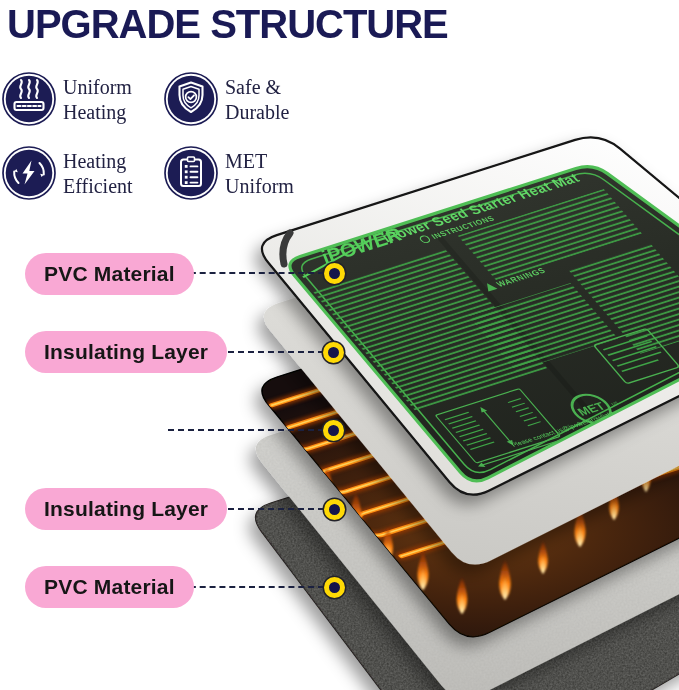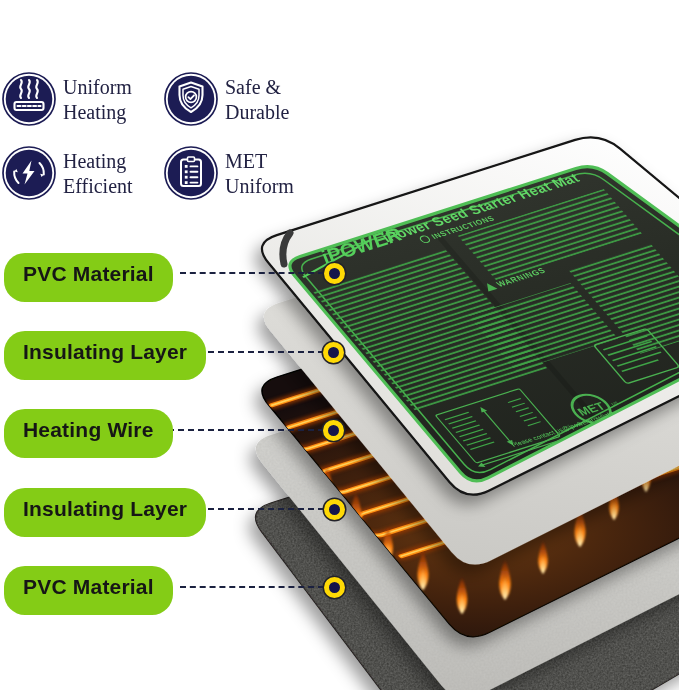--- a/index.html
+++ b/index.html
@@ -5,22 +5,22 @@
   html,body{margin:0;padding:0;background:#fff;}
   .canvas{position:relative;width:679px;height:690px;overflow:hidden;background:#fff;
           font-family:"Liberation Sans",sans-serif;}
   .stage{position:absolute;inset:0;z-index:1;}
   .page-title{position:absolute;left:7px;top:0;width:470px;font-size:40px;line-height:48px;
               font-weight:bold;letter-spacing:-1px;color:#1a1a55;z-index:2;}
   .feature{position:absolute;z-index:2;}
   .feature .icircle{position:absolute;left:0;top:0;width:54px;height:54px;}
   .feature .flabel{position:absolute;left:61px;top:3px;width:110px;font-family:"Liberation Serif",serif;
                    font-size:20px;line-height:25px;color:#222243;}
-  .pill{position:absolute;left:4px;height:49px;line-height:42px;border-radius:21px;
-        background:#84cc16;color:#161616;font-size:21px;font-weight:bold;letter-spacing:.2px;
+  .pill{position:absolute;left:25px;height:42px;line-height:42px;border-radius:21px;
+        background:#f9a8d4;color:#161616;font-size:21px;font-weight:bold;letter-spacing:.2px;
         padding:0 19px;z-index:3;white-space:nowrap;}
   .leader{position:absolute;height:0;border-top:2.5px dashed #1b2140;z-index:2;}
   .ldot{position:absolute;width:11px;height:11px;border-radius:50%;background:#15154b;
         border:5px solid #FFD905;box-shadow:0 0 0 1.5px #22222a;z-index:3;}
   svg text{font-family:"Liberation Sans",sans-serif;}
   .mt-title{font-weight:bold;letter-spacing:.4px;fill:#62d867;}
   .mt-brand{font-weight:bold;font-style:italic;fill:#55cf5b;}
   .mt-small{fill:#5ccb61;font-weight:bold;letter-spacing:.6px;}
   .mt-contact{fill:#55c75b;}
 </style>
@@ -210,20 +210,21 @@
               <rect x="211" y="214" width="48" height="1.7" fill="#3fa447"></rect>
             <rect x="211" y="221" width="40" height="1.7" fill="#3fa447"></rect>
           </g>
 
           <text class="mt-contact" x="62" y="264" font-size="7">Please contact us@ipowergrowlight.com for any questions</text>
         </g>
       </g>
     </g>
   </svg>
 
+  <div class="page-title">UPGRADE STRUCTURE</div>
 
   <div class="feature" style="left:2px;top:72px;">
     <svg class="icircle" width="54" height="54" viewBox="0 0 54 54">
       <circle cx="27" cy="27" r="26" fill="none" stroke="#1c1c54" stroke-width="1.7"></circle>
       <circle cx="27" cy="27" r="23.3" fill="#1c1c54"></circle>
       <g stroke="#fff" stroke-width="2.1" fill="none" stroke-linecap="round" stroke-linejoin="round">
         <path d="M19,26 c-3,-3 3,-6 0,-9 c-3,-3 3,-6 0,-9"></path>
         <path d="M27,26 c-3,-3 3,-6 0,-9 c-3,-3 3,-6 0,-9"></path>
         <path d="M35,26 c-3,-3 3,-6 0,-9 c-3,-3 3,-6 0,-9"></path>
         <rect x="12.5" y="30" width="29" height="8" rx="2"></rect>
@@ -278,21 +279,20 @@
           <line x1="26.5" y1="25.8" x2="33.4" y2="25.8"></line>
         <line x1="26.5" y1="31.2" x2="33.4" y2="31.2"></line>
           <line x1="26.5" y1="36.6" x2="33.4" y2="36.6"></line>
       </g>
     </svg>
     <div class="flabel">MET Uniform</div>
   </div>
 
   <div class="pill" style="top:253px;">PVC Material</div>
   <div class="pill" style="top:331px;">Insulating Layer</div>
-  <div class="pill" style="top:409px;">Heating Wire</div>
   <div class="pill" style="top:488px;">Insulating Layer</div>
   <div class="pill" style="top:566px;">PVC Material</div>
 
   <div class="leader" style="left:180px;top:272px;width:144px;"></div>
   <div class="leader" style="left:188px;top:351px;width:136px;"></div>
   <div class="leader" style="left:168px;top:429px;width:156px;"></div>
   <div class="leader" style="left:188px;top:508px;width:136px;"></div>
   <div class="leader" style="left:180px;top:586px;width:144px;"></div>
 
   <div class="ldot" style="left:324px;top:263px;"></div>

